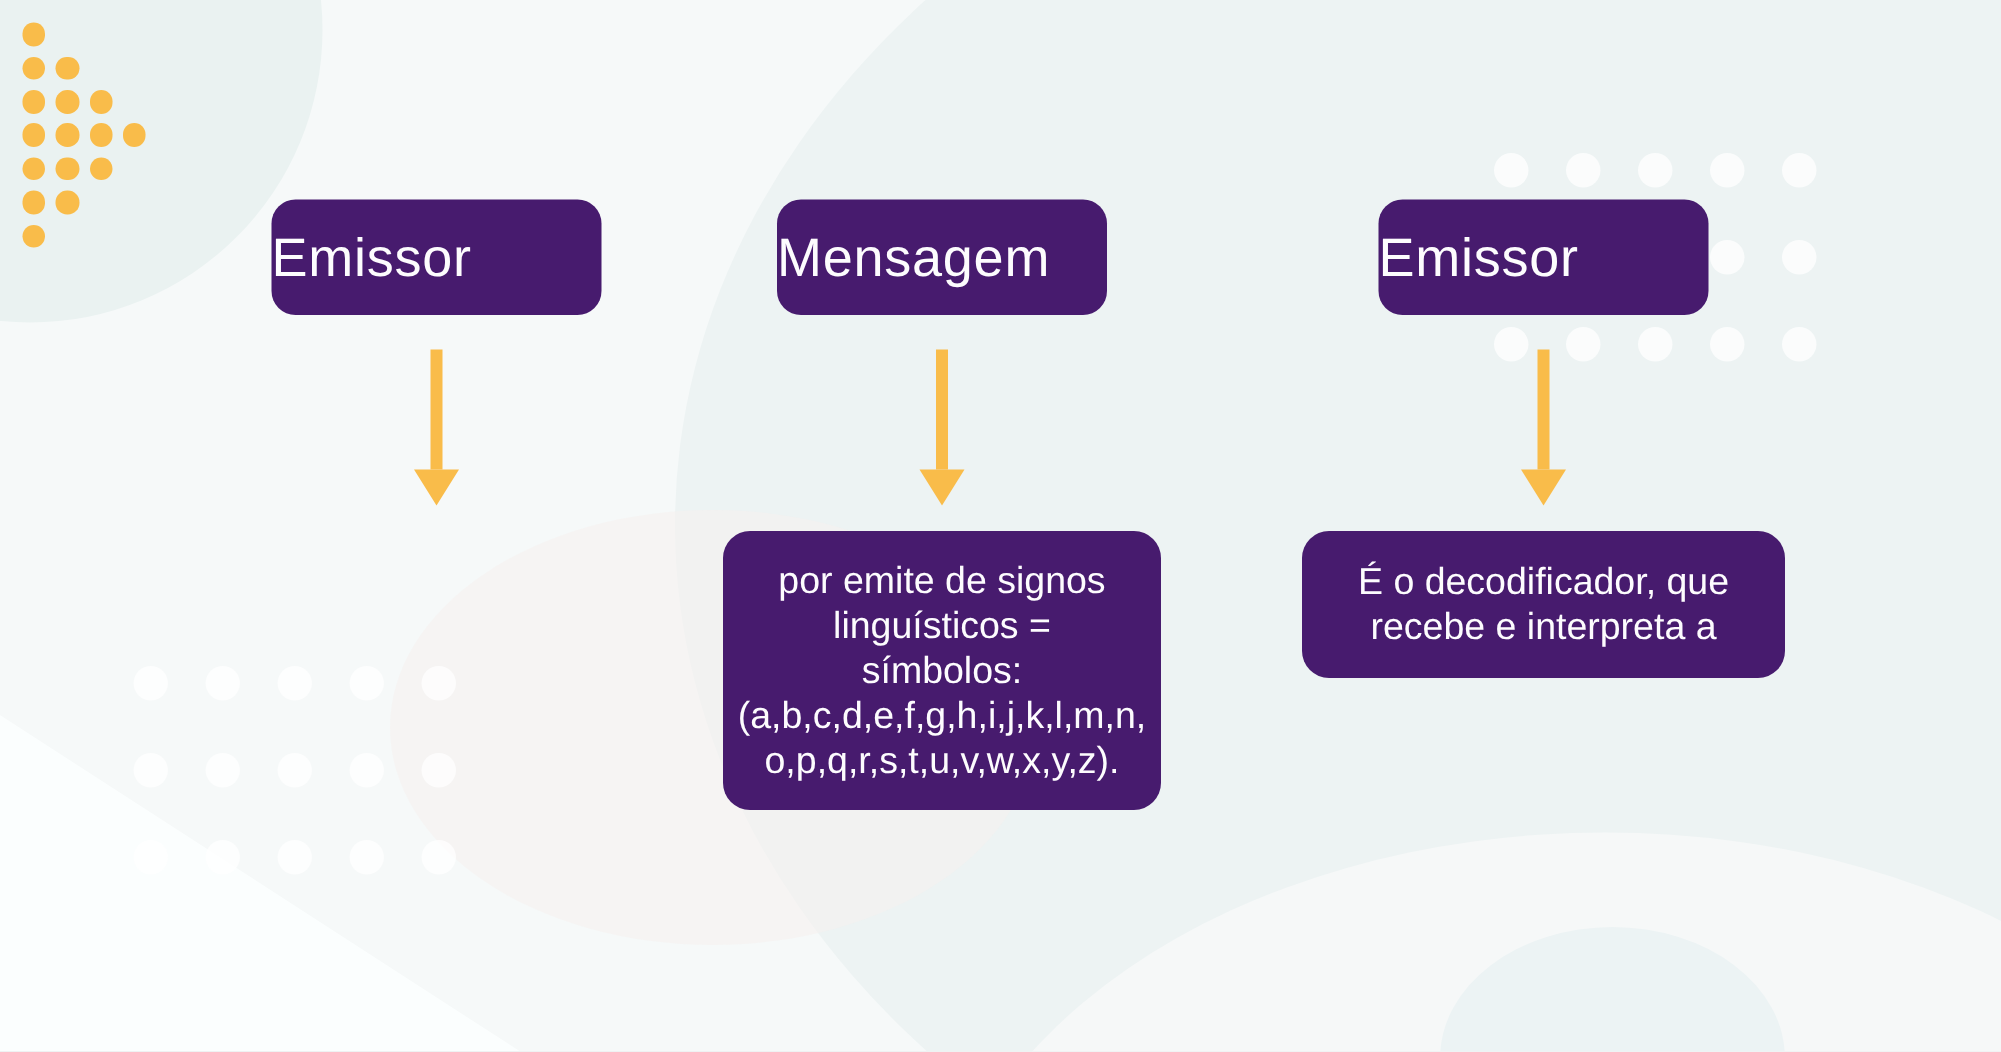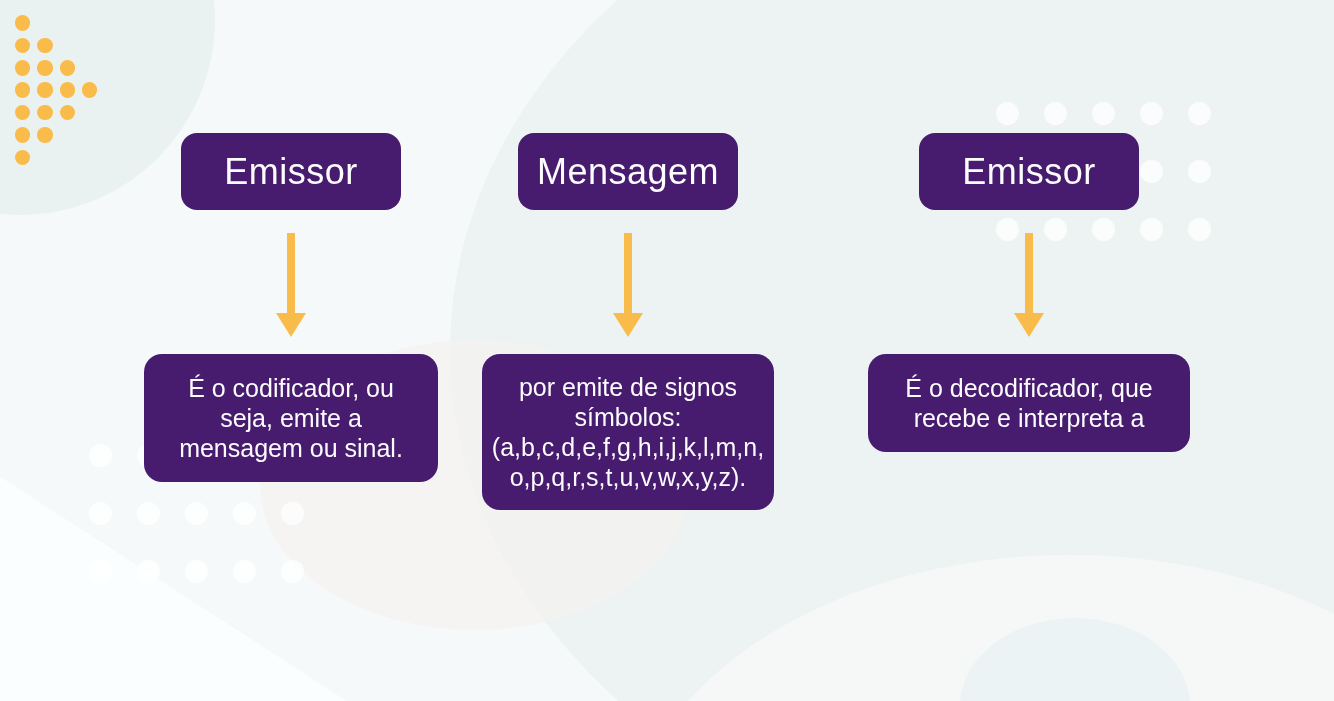--- a/index.html
+++ b/index.html
@@ -31,21 +31,21 @@
   .wgrid-bottomleft{left:89px;top:444px;width:250px;height:200px;}
   
   .col{
     position:absolute;top:133px;z-index:3;
     display:flex;flex-direction:column;align-items:center;
   }
   .hbox{
     width:220px;height:77px;
     background:var(--purple,#471b6e);
     border-radius:16px;
-    display:flex;align-items:center;justify-content:center;
+    display:flex;align-items:center;
   }
   .htext{color:#fdfcfe;font-size:36px;letter-spacing:0.5px;}
   .arrow{margin-top:23px;height:104px;display:flex;flex-direction:column;align-items:center;}
   .shaft{width:8px;height:80px;background:var(--yellow,#f9bc4a);}
   .head{
     width:0;height:0;
     border-left:15px solid transparent;
     border-right:15px solid transparent;
     border-top:24px solid var(--yellow,#f9bc4a);
   }
@@ -127,37 +127,33 @@
   </div>
 
   <div class="col" style="left:144px;width:294px;">
     <div class="hbox">
       <span class="htext">Emissor</span>
     </div>
     <div class="arrow">
       <div class="shaft"></div>
       <div class="head"></div>
     </div>
-    <div class="dbox dbox-pad-a">
-      <div class="dline">É o codificador, ou</div>
-      <div class="dline">seja, emite a</div>
-      <div class="dline">mensagem ou sinal.</div>
-    </div>
   </div>
 
   <div class="col" style="left:482px;width:292px;">
     <div class="hbox">
       <span class="htext">Mensagem</span>
     </div>
     <div class="arrow">
       <div class="shaft"></div>
       <div class="head"></div>
     </div>
     <div class="dbox dbox-pad-b">
       <div class="dline">por emite de signos</div>
+      <div class="dline">linguísticos =</div>
       <div class="dline">símbolos:</div>
       <div class="dline">(a,b,c,d,e,f,g,h,i,j,k,l,m,n,</div>
       <div class="dline">o,p,q,r,s,t,u,v,w,x,y,z).</div>
     </div>
   </div>
 
   <div class="col" style="left:868px;width:322px;">
     <div class="hbox">
       <span class="htext">Emissor</span>
     </div>

